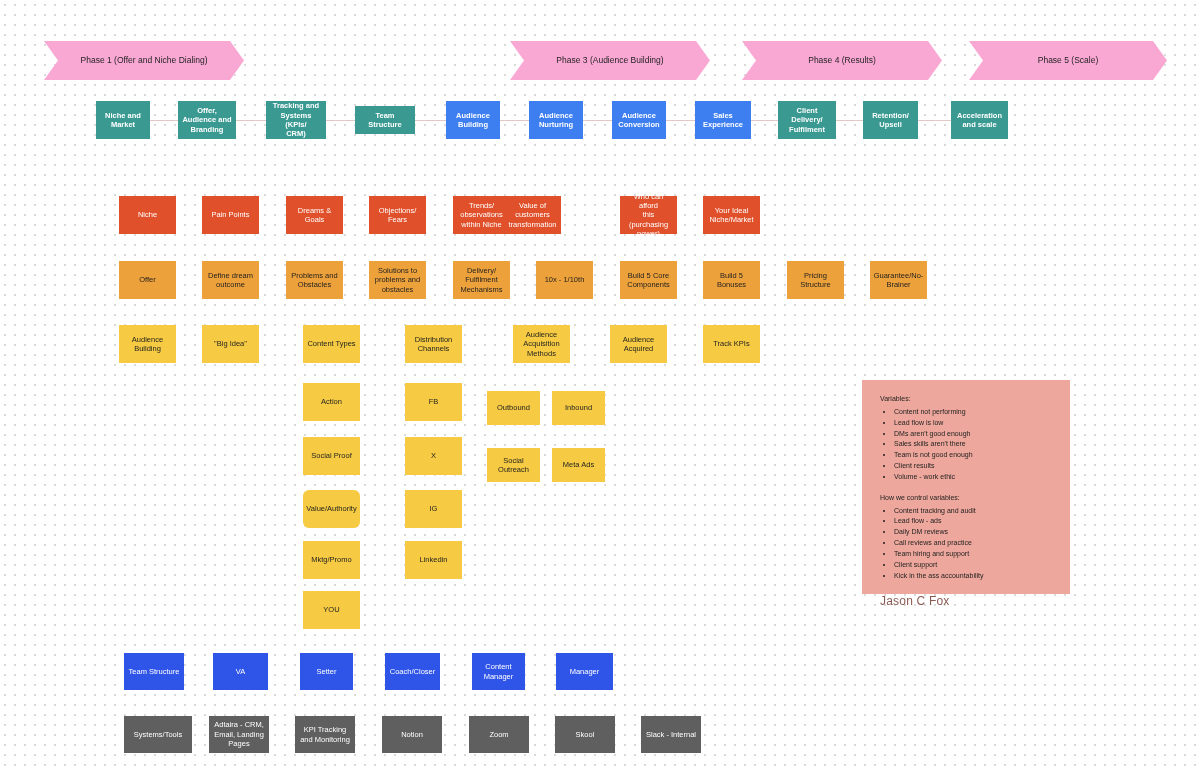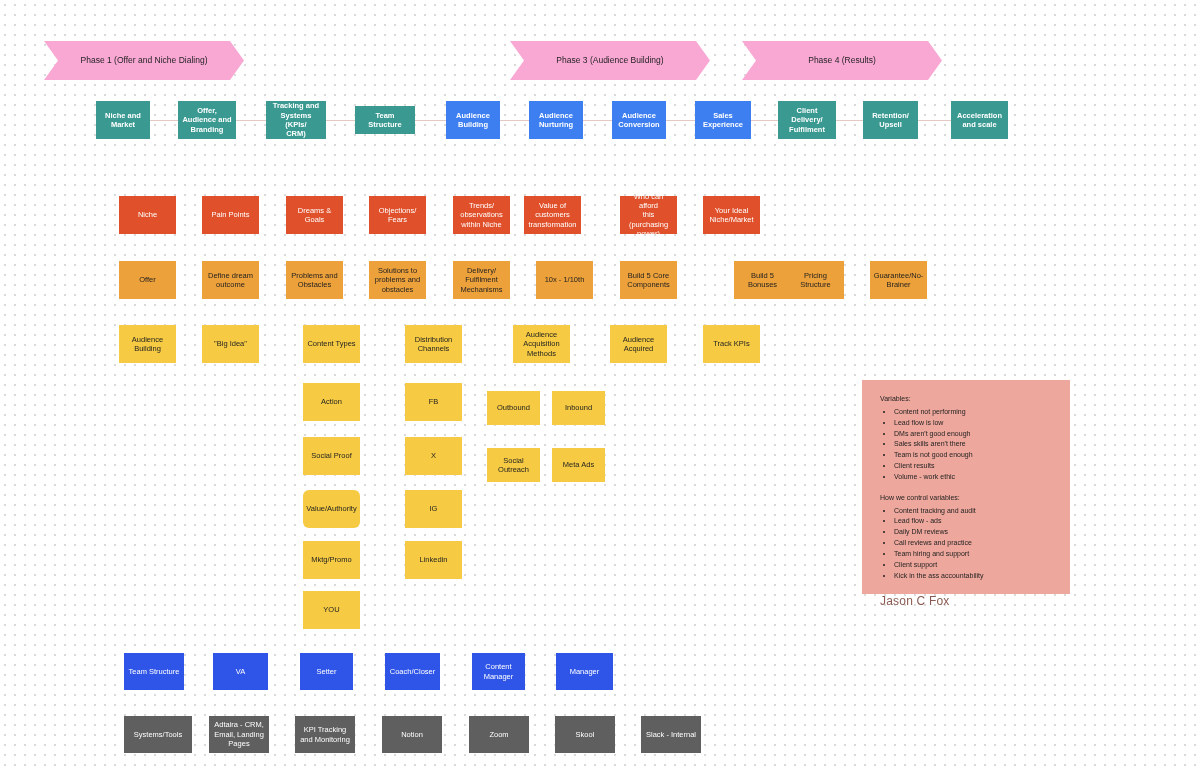--- a/index.html
+++ b/index.html
@@ -93,20 +93,21 @@
     <div class="connector" style="left: 415px; width: 31px; top: 120px;"></div>
     <div class="connector" style="left: 500px; width: 29px; top: 120px;"></div>
     <div class="connector" style="left: 583px; width: 29px; top: 120px;"></div>
     <div class="connector" style="left: 666px; width: 29px; top: 120px;"></div>
     <div class="connector" style="left: 751px; width: 27px; top: 120px;"></div>
     <div class="connector" style="left: 836px; width: 27px; top: 120px;"></div>
     <div class="connector" style="left: 918px; width: 33px; top: 120px;"></div>
     <div class="node phase first" style="left: 44px; top: 41px; width: 200px;">Phase 1 (Offer and Niche Dialing)</div>
     <div class="node phase" style="left: 510px; top: 41px; width: 200px;">Phase 3 (Audience Building)</div>
     <div class="node phase" style="left: 742px; top: 41px; width: 200px;">Phase 4 (Results)</div>
+    <div class="node phase" style="left: 969px; top: 41px; width: 198px;">Phase 5 (Scale)</div>
     <div class="node teal" style="left: 96px; top: 101px; width: 54px; height: 38px;">Niche and
 Market</div>
     <div class="node teal" style="left: 178px; top: 101px; width: 58px; height: 38px;">Offer,
 Audience and
 Branding</div>
     <div class="node teal" style="left: 266px; top: 101px; width: 60px; height: 38px;">Tracking and
 Systems (KPIs/
 CRM)</div>
     <div class="node teal" style="left: 355px; top: 106px; width: 60px; height: 28px;">Team Structure</div>
     <div class="node blue" style="left: 446px; top: 101px; width: 54px; height: 38px;">Audience
@@ -124,21 +125,21 @@
     <div class="node teal" style="left: 951px; top: 101px; width: 57px; height: 38px;">Acceleration
 and scale</div>
     <div class="node red" style="left: 119px; top: 196px; width: 57px; height: 38px;">Niche</div>
     <div class="node red" style="left: 202px; top: 196px; width: 57px; height: 38px;">Pain Points</div>
     <div class="node red" style="left: 286px; top: 196px; width: 57px; height: 38px;">Dreams &amp; Goals</div>
     <div class="node red" style="left: 369px; top: 196px; width: 57px; height: 38px;">Objections/
 Fears</div>
     <div class="node red" style="left: 453px; top: 196px; width: 57px; height: 38px;">Trends/
 observations
 within Niche</div>
-    <div class="node red" style="left: 524px; top: 196px; width: 57px; height: 38px;">Value of
+    <div class="node red" style="left: 504px; top: 196px; width: 57px; height: 38px;">Value of
 customers
 transformation</div>
     <div class="node red" style="left: 620px; top: 196px; width: 57px; height: 38px;">Who can afford
 this (purchasing
 power)</div>
     <div class="node red" style="left: 703px; top: 196px; width: 57px; height: 38px;">Your Ideal
 Niche/Market</div>
     <div class="node orange" style="left: 119px; top: 261px; width: 57px; height: 38px;">Offer</div>
     <div class="node orange" style="left: 202px; top: 261px; width: 57px; height: 38px;">Define dream
 outcome</div>
@@ -146,21 +147,21 @@
 Obstacles</div>
     <div class="node orange" style="left: 369px; top: 261px; width: 57px; height: 38px;">Solutions to
 problems and
 obstacles</div>
     <div class="node orange" style="left: 453px; top: 261px; width: 57px; height: 38px;">Delivery/
 Fulfilment
 Mechanisms</div>
     <div class="node orange" style="left: 536px; top: 261px; width: 57px; height: 38px;">10x - 1/10th</div>
     <div class="node orange" style="left: 620px; top: 261px; width: 57px; height: 38px;">Build 5 Core
 Components</div>
-    <div class="node orange" style="left: 703px; top: 261px; width: 57px; height: 38px; margin-left: 31px;">Build 5 Bonuses</div>
+    <div class="node orange" style="left: 703px; top: 261px; width: 57px; height: 38px;">Build 5 Bonuses</div>
     <div class="node orange" style="left: 787px; top: 261px; width: 57px; height: 38px;">Pricing
 Structure</div>
     <div class="node orange" style="left: 870px; top: 261px; width: 57px; height: 38px;">Guarantee/No-
 Brainer</div>
     <div class="node yellow" style="left: 119px; top: 325px; width: 57px; height: 38px;">Audience
 Building</div>
     <div class="node yellow" style="left: 202px; top: 325px; width: 57px; height: 38px;">"Big Idea"</div>
     <div class="node yellow" style="left: 303px; top: 325px; width: 57px; height: 38px;">Content Types</div>
     <div class="node yellow" style="left: 405px; top: 325px; width: 57px; height: 38px;">Distribution
 Channels</div>

